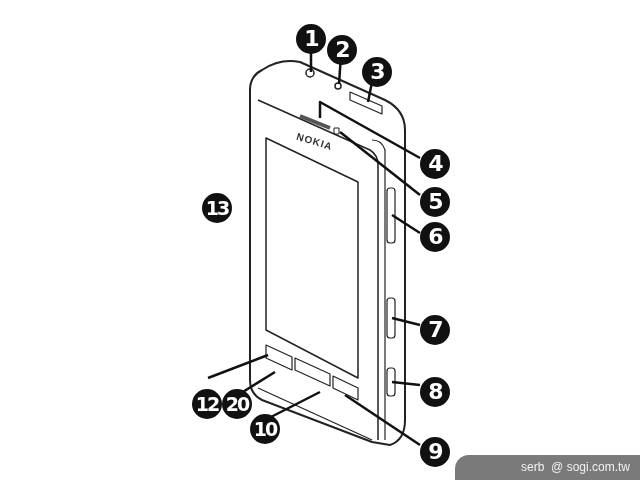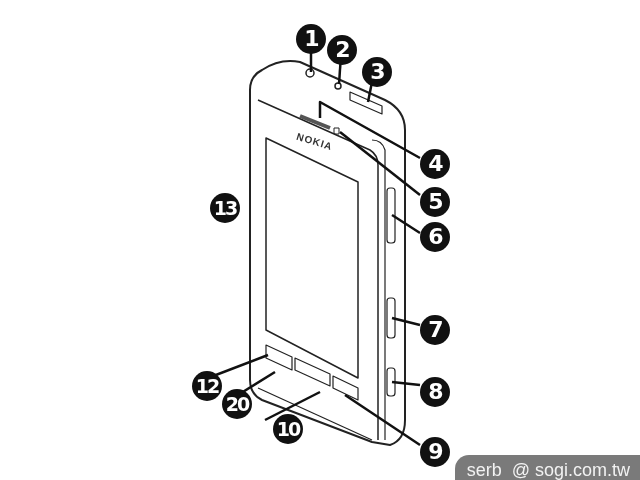--- a/index.html
+++ b/index.html
@@ -3,21 +3,21 @@
 <meta charset="utf-8">
 <style>
   html,body{margin:0;padding:0;}
   body{width:640px;height:480px;background:#fff;position:relative;overflow:hidden;font-family:"Liberation Sans",sans-serif;}
   svg.main{position:absolute;left:0;top:0;}
   .callout{position:absolute;width:30px;height:30px;border-radius:50%;background:#111;color:#fff;
     font-family:"DejaVu Sans",sans-serif;font-weight:bold;font-size:22px;line-height:30px;text-align:center;letter-spacing:-2px;}
   .callout.two{font-size:19px;}
   .footer{position:absolute;left:455px;top:455px;width:185px;height:25px;background:#7a7a7a;
     border-top-left-radius:14px;}
-  .footer span{position:absolute;right:10px;top:5px;color:#f2f2f2;font-size:18px;white-space:pre;}
+  .footer span{position:absolute;right:10px;top:5px;color:#f2f2f2;font-size:12px;white-space:pre;}
   .nokia{position:absolute;left:296px;top:136px;font-size:10px;font-weight:bold;color:#333;transform:rotate(17deg);letter-spacing:1px;}
 </style>
 </head>
 <body>
 
 <svg class="main" width="640" height="480" viewBox="0 0 640 480">
   <g fill="none" stroke="#222" stroke-width="2" stroke-linejoin="round">
 
     <path d="M262,70 Q280,58 300,62 L385,100 Q405,110 405,130 L405,420 Q405,440 390,445 L372,442 L262,400 Q250,394 250,380 L250,90 Q250,76 262,70 Z" fill="#fff"></path>
 
@@ -65,21 +65,21 @@
 <div id="callouts">
     <div class="callout" style="left: 296px; top: 24px;">1</div>
     <div class="callout" style="left: 327px; top: 35px;">2</div>
     <div class="callout" style="left: 362px; top: 57px;">3</div>
     <div class="callout" style="left: 420px; top: 149px;">4</div>
     <div class="callout" style="left: 420px; top: 187px;">5</div>
     <div class="callout" style="left: 420px; top: 222px;">6</div>
     <div class="callout" style="left: 420px; top: 315px;">7</div>
     <div class="callout" style="left: 420px; top: 377px;">8</div>
     <div class="callout" style="left: 420px; top: 437px;">9</div>
-    <div class="callout two" style="left: 250px; top: 414px; margin-left: 23px;">10</div>
+    <div class="callout two" style="left: 250px; top: 414px;">10</div>
     <div class="callout two" style="left: 222px; top: 389px;">20</div>
-    <div class="callout two" style="left: 192px; top: 371px;">12</div>
-    <div class="callout two" style="left: 210px; top: 193px;">13</div>
+    <div class="callout two" style="left: 192px; top: 389px;">12</div>
+    <div class="callout two" style="left: 202px; top: 193px;">13</div>
   </div>
 
 <div class="footer">
   <span>serb  @ sogi.com.tw</span>
 </div>
 
 </body></html>

